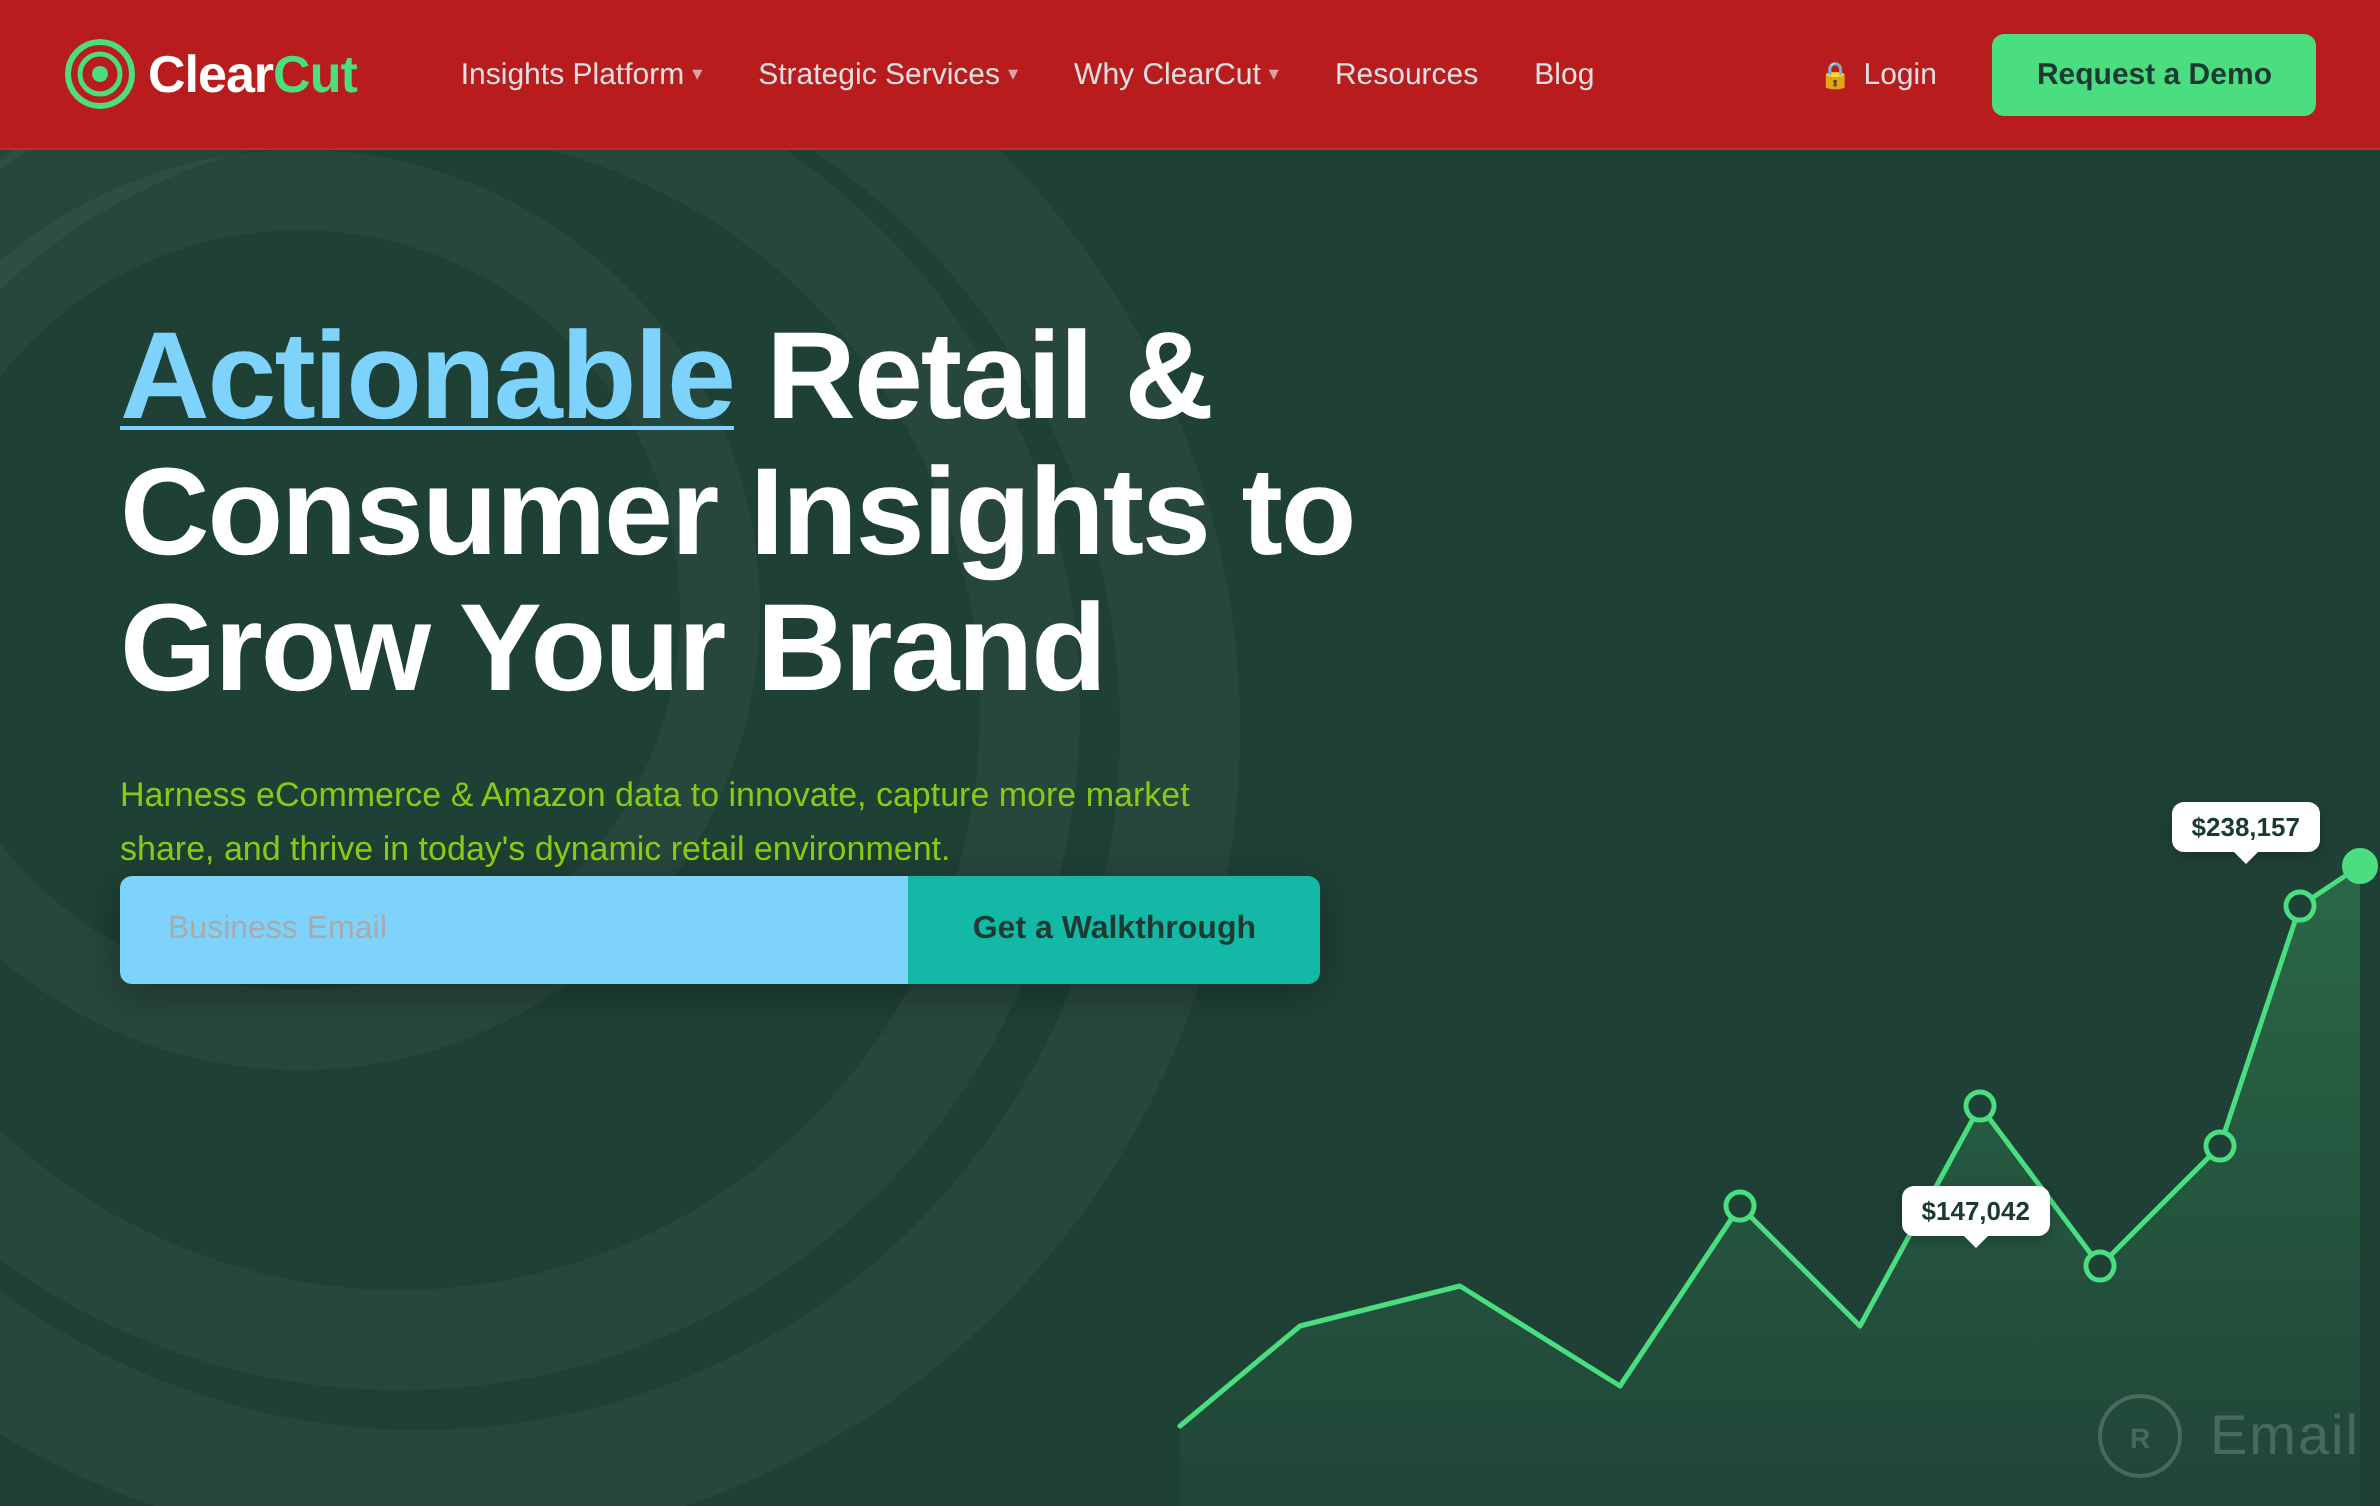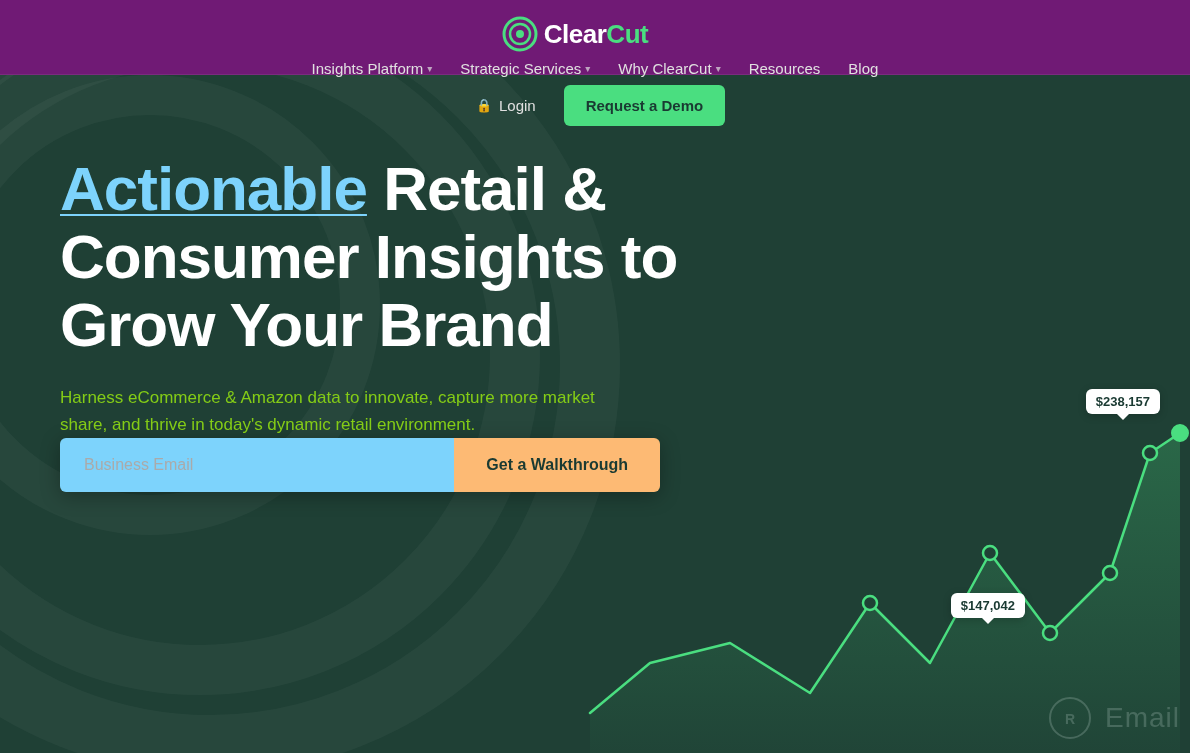--- a/index.html
+++ b/index.html
@@ -8,29 +8,28 @@
       font-family: -apple-system, BlinkMacSystemFont, 'Segoe UI', Helvetica, Arial, sans-serif;
       background: #1a3a32;
       color: #ffffff;
       width: 1190px;
       min-height: 753px;
       overflow-x: hidden;
     }
 
     
     nav {
-      background: #701a75;
-      display: flex;
-      align-items: center;
-      padding: 16px 32px;
+      background: #b91c1c;
+      display: flex;
+      align-items: center;
+      padding: 3px 32px;
       height: 75px;
       border-bottom: 1px solid rgba(255,255,255,0.08);
       position: relative;
       z-index: 10;
-      flex-direction: column;
     }
 
     .logo {
       display: flex;
       align-items: center;
       margin-right: 40px;
     }
 
     .logo-text {
       font-size: 26px;
@@ -205,21 +204,21 @@
       outline: none;
       background: #7dd3fc;
       color: #333;
     }
 
     .email-input::placeholder {
       color: #aaa;
     }
 
     .walkthrough-btn {
-      background: #fdba74;
+      background: #14b8a6;
       color: #1a3a32;
       font-size: 16px;
       font-weight: 700;
       padding: 18px 32px;
       border: none;
       cursor: pointer;
       white-space: nowrap;
       transition: background 0.2s;
     }
 
@@ -256,21 +255,21 @@
       position: absolute;
       bottom: -6px;
       left: 50%;
       transform: translateX(-50%);
       border-left: 6px solid transparent;
       border-right: 6px solid transparent;
       border-top: 6px solid #fff;
     }
 
     .tooltip-238 {
-      top: 36px;
+      top: 48px;
       right: 30px;
     }
 
     .tooltip-147 {
       top: 240px;
       right: 165px;
     }
 
     
     .revain-watermark {

